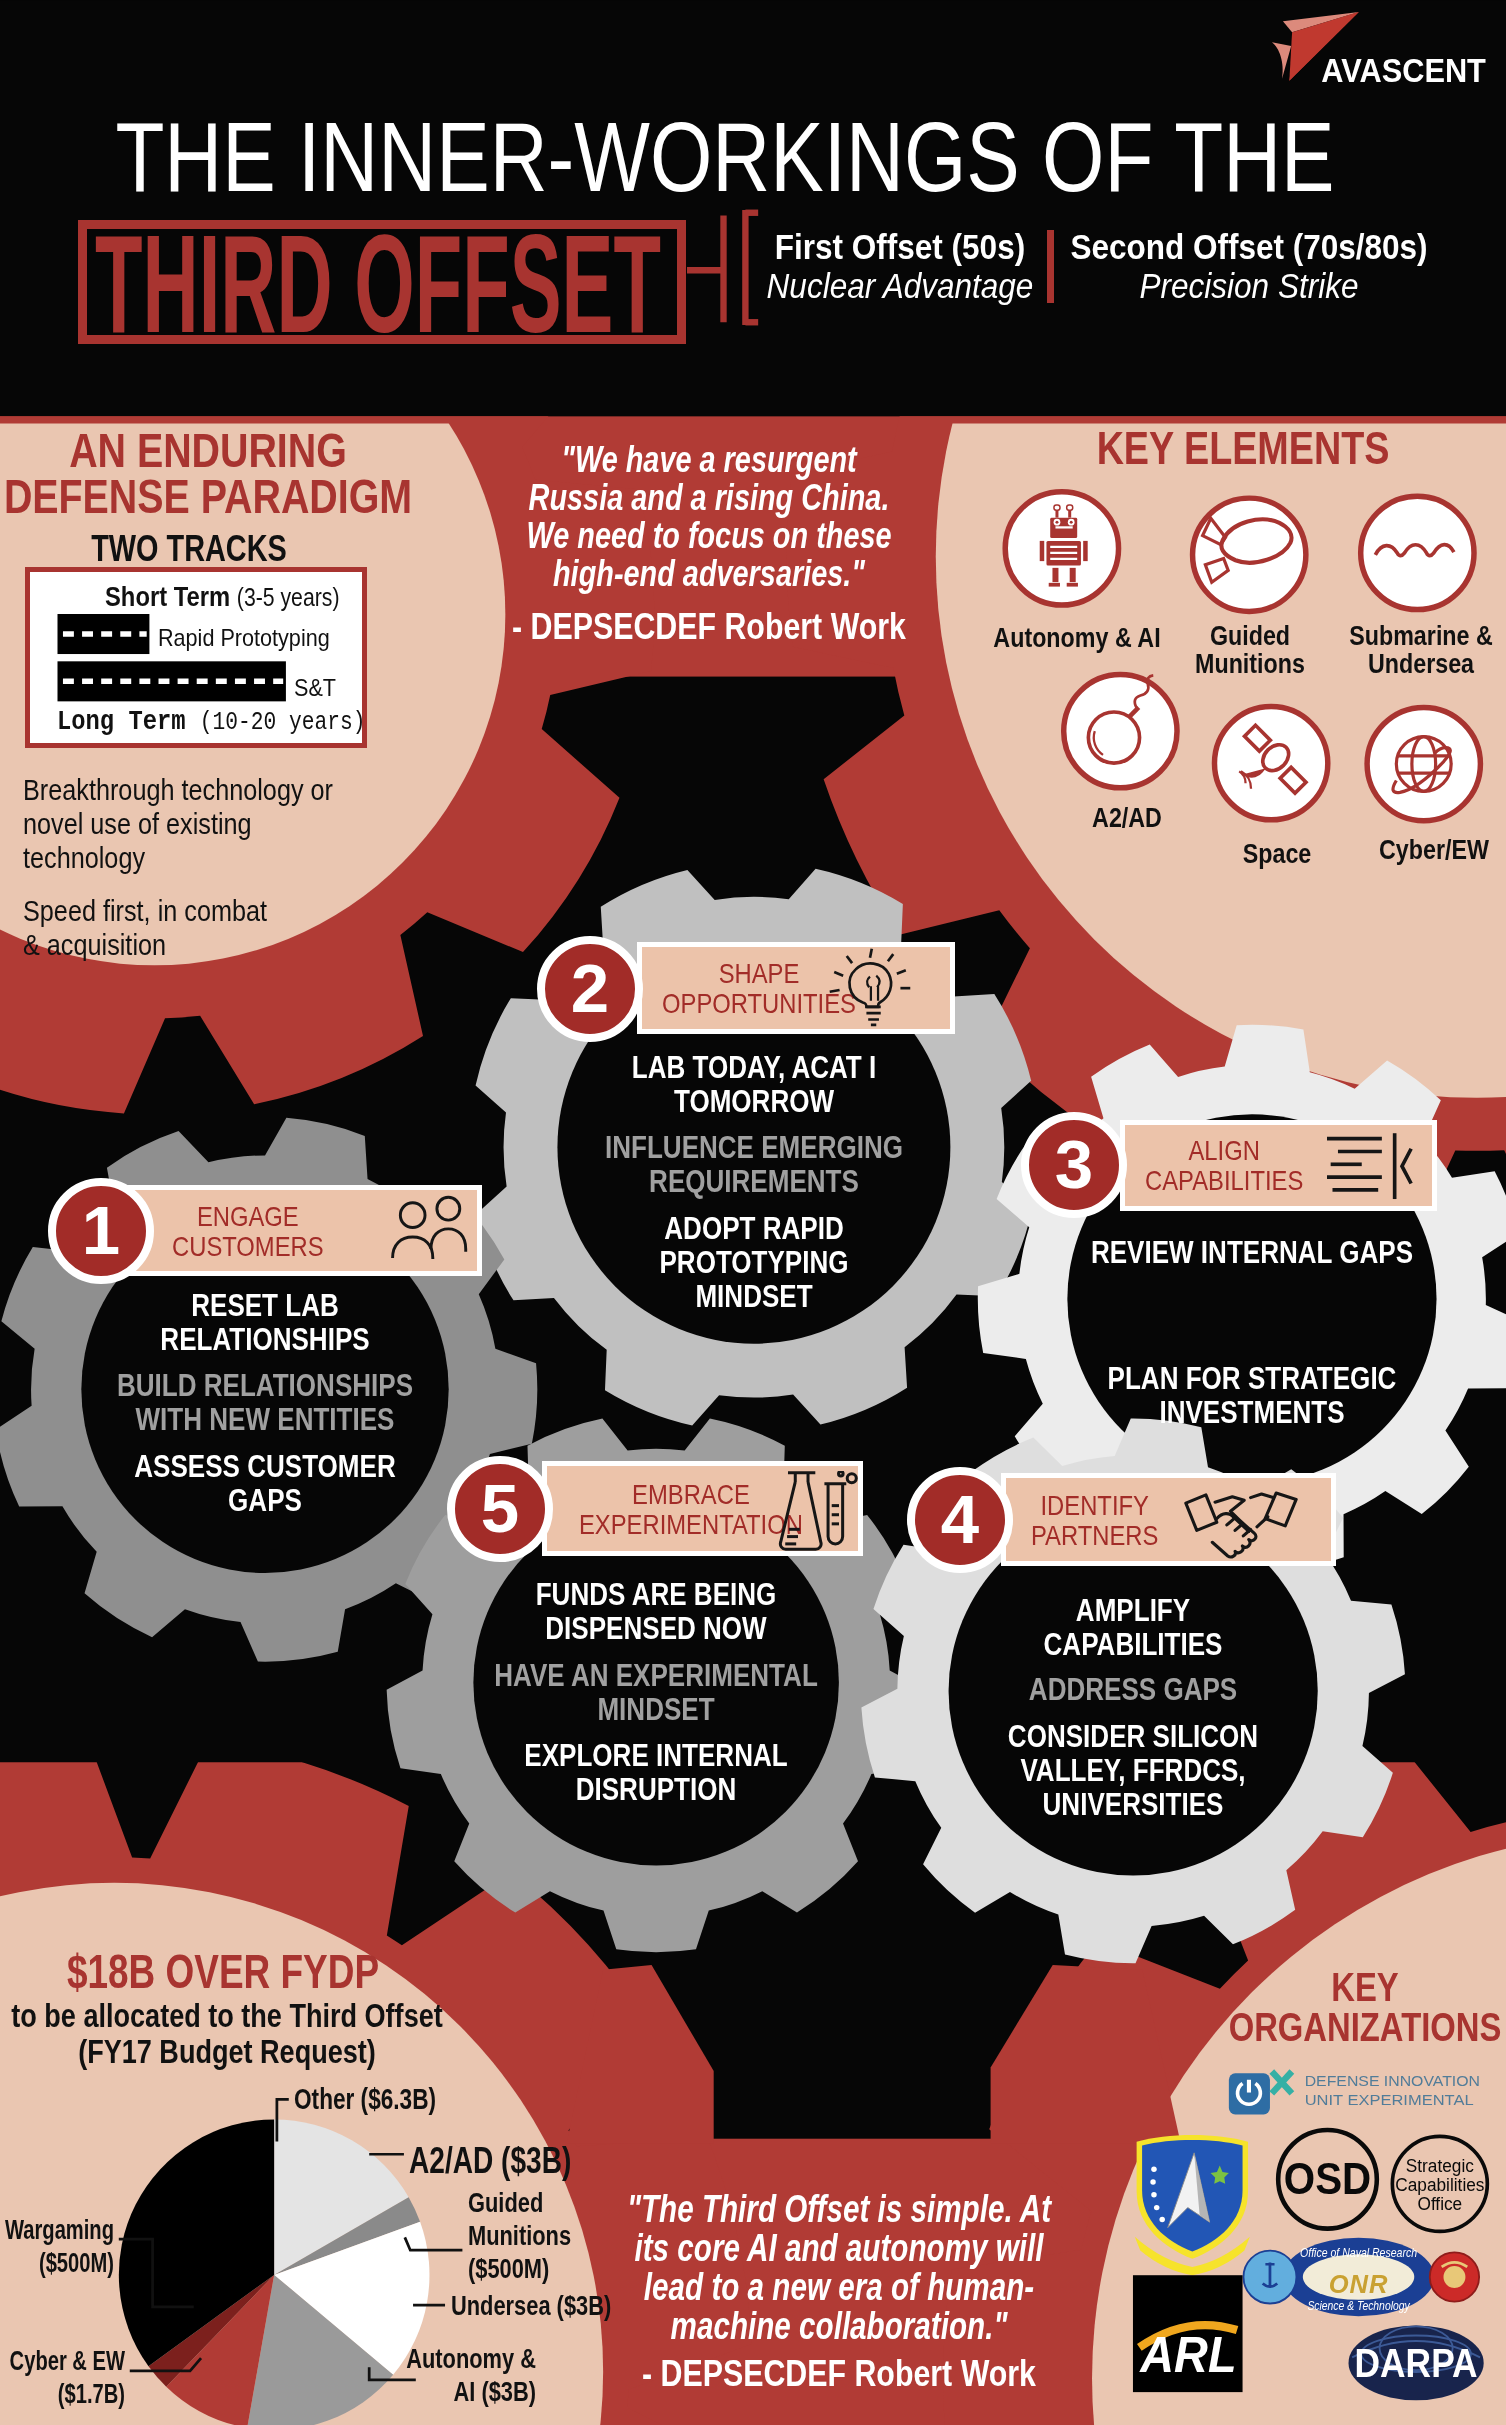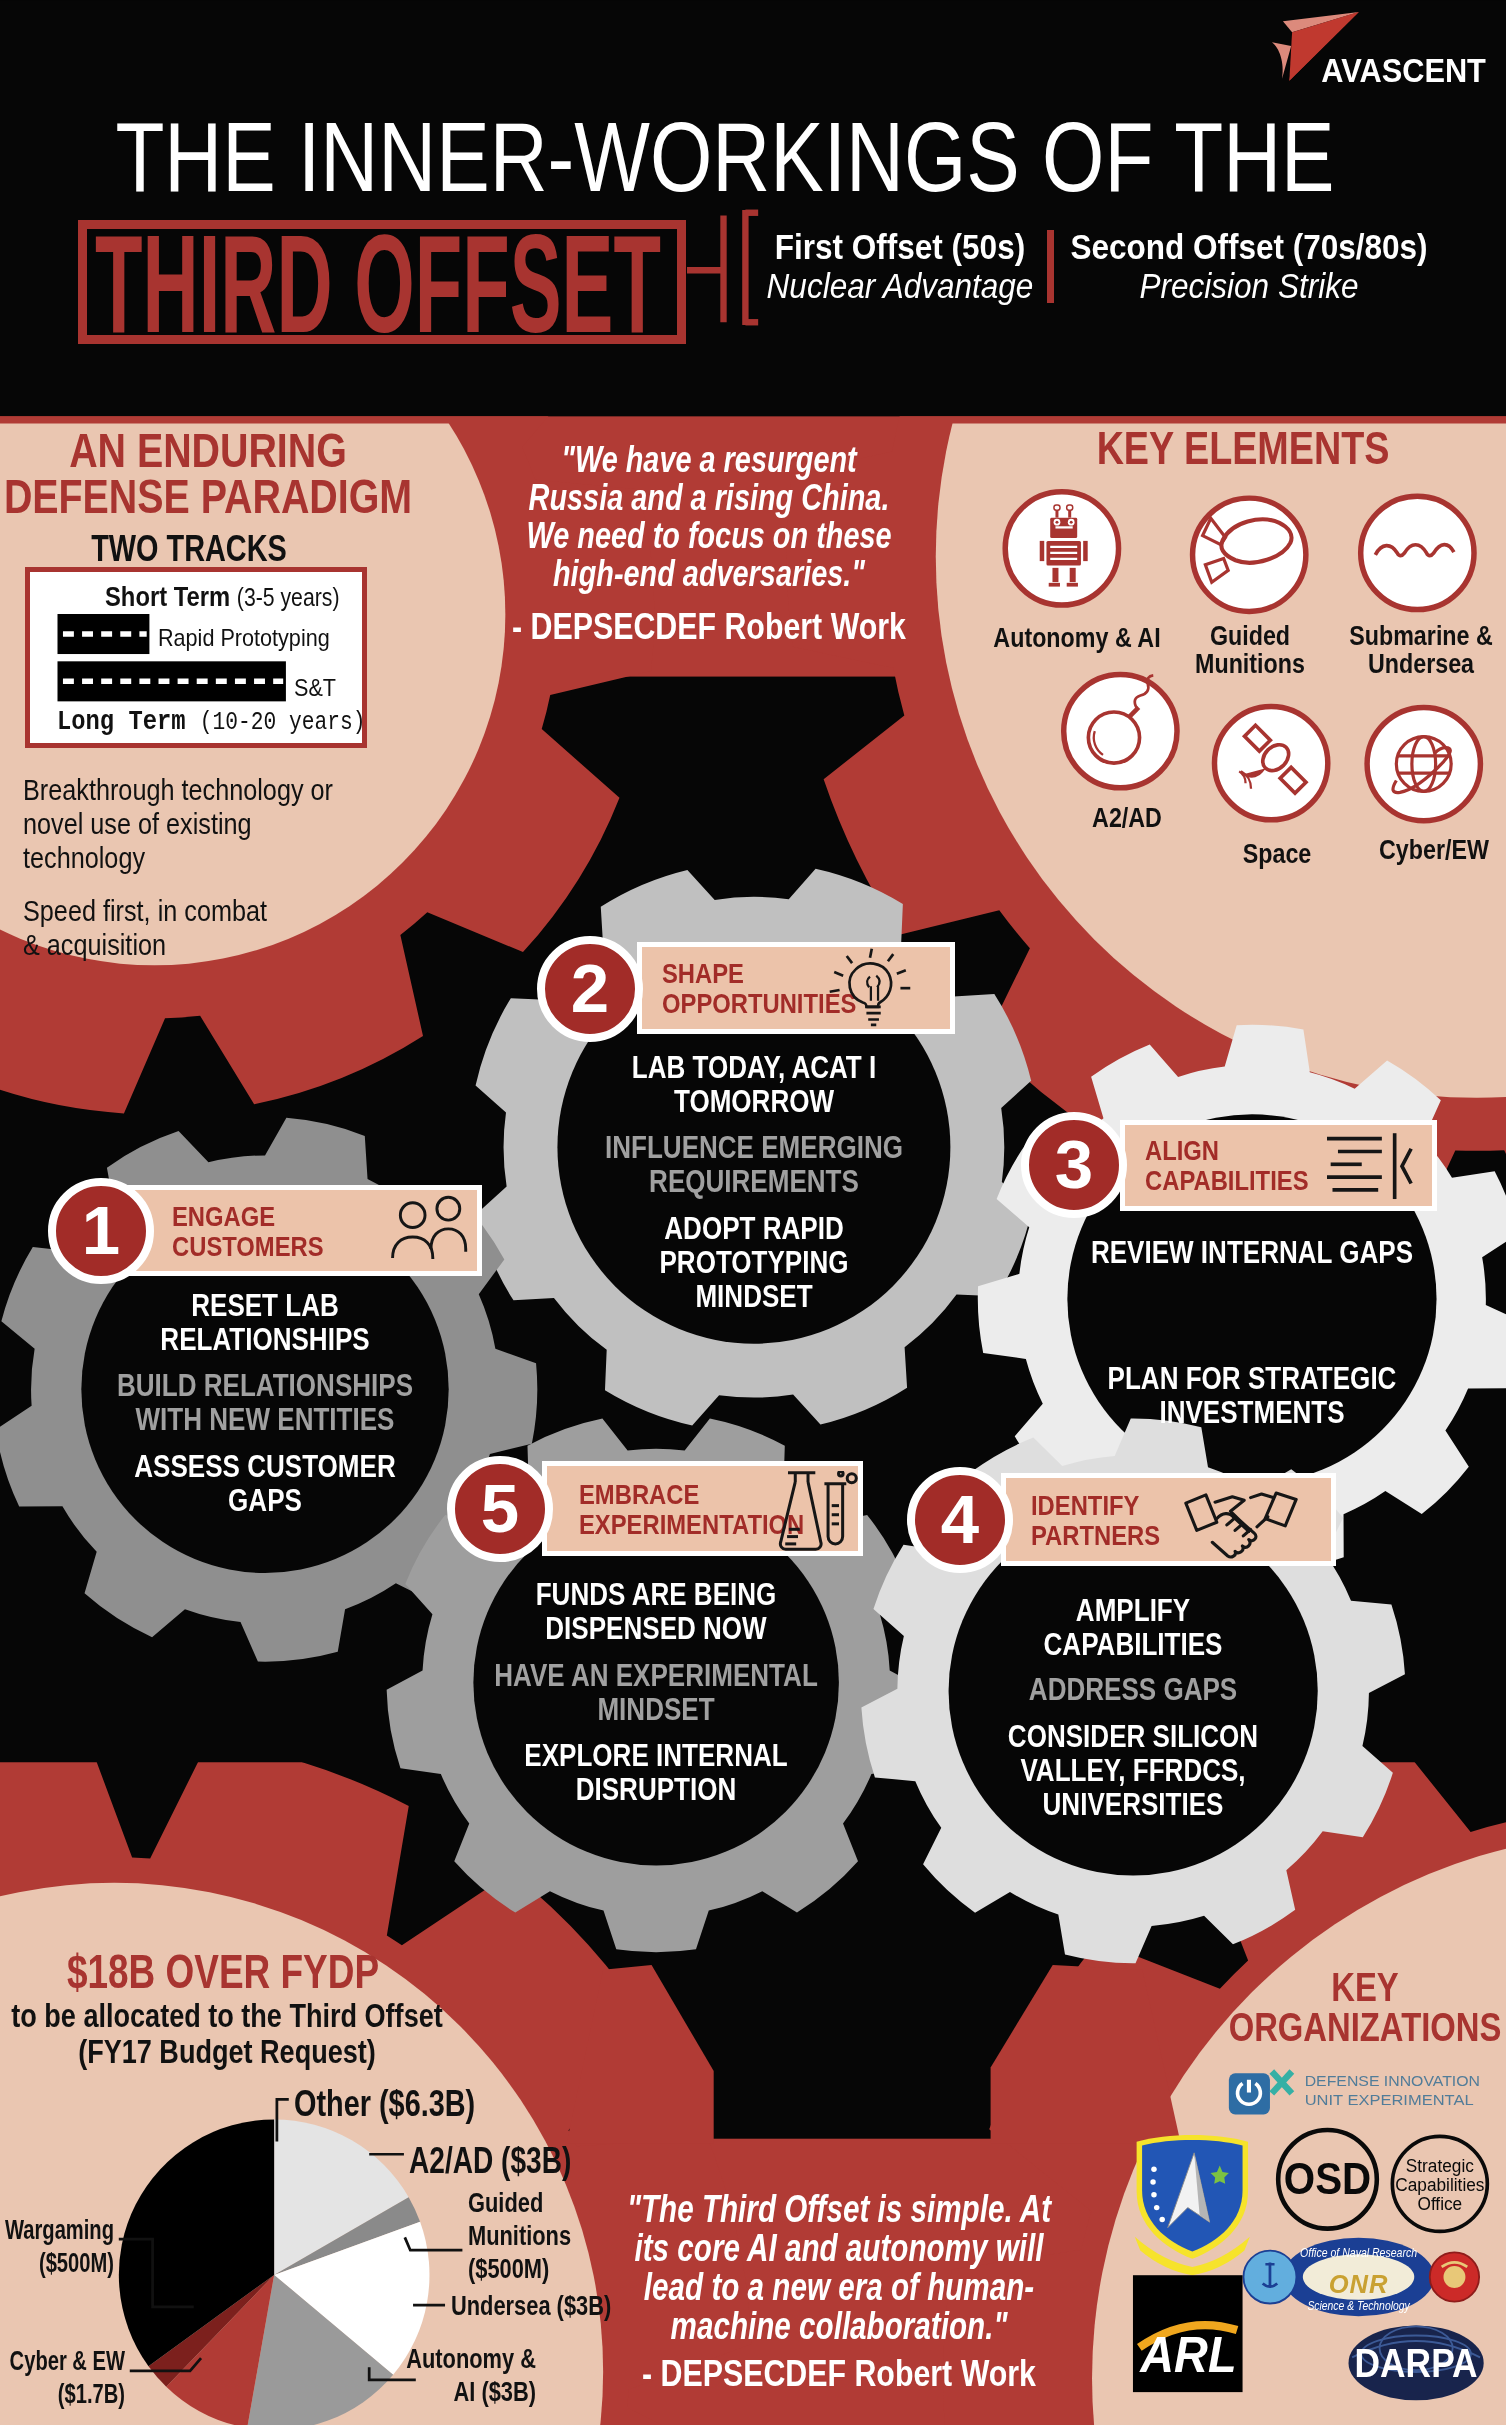--- a/index.html
+++ b/index.html
@@ -10,21 +10,21 @@
 .b { font-weight:bold; }
 .red { color:#a83430; }
 .wt { color:#fff; }
 .gy { color:#a0a0a0; }
 .bk { color:#111; }
 .gtxt { font-weight:bold; font-size:31px; line-height:34px; }
 .lbox { position:absolute; background:#ecc3aa; border:5.5px solid #fff; box-sizing:border-box; }
 .numc { position:absolute; width:106px; height:106px; border-radius:50%; background:#a22c28;
         border:8.2px solid #fff; box-sizing:border-box; color:#fff; font-weight:bold;
         font-size:69px; text-align:center; line-height:90px; }
-.ltxt { position:absolute; color:#a22c28; font-weight:bold; font-size:28px; line-height:30px; }
+.ltxt { position:absolute; color:#a22c28; font-weight:normal; font-size:28px; line-height:30px;text-align:center; }
 .icon { position:absolute; }
 </style></head>
 <body>
 <div id="page">
 <svg id="bg" xmlns="http://www.w3.org/2000/svg" width="1506" height="2426" viewBox="0 0 1648 2654">
 <rect width="1648" height="2654" fill="#060606"></rect>
 <defs>
         <clipPath id="clipTop">
           <rect x="0" y="455" width="1648" height="945"></rect>
         </clipPath>
@@ -274,21 +274,21 @@
     <div class="t ctr gtxt gy" style="left:265px;top:1369px;"><span style="display:inline-block;transform:scaleX(0.84);transform-origin:center top;">BUILD RELATIONSHIPS<br>WITH NEW ENTITIES</span></div>
     <div class="t ctr gtxt wt" style="left:265px;top:1450px;"><span style="display:inline-block;transform:scaleX(0.84);transform-origin:center top;">ASSESS CUSTOMER<br>GAPS</span></div>
     <div class="t ctr gtxt wt" style="left:656px;top:1578px;"><span style="display:inline-block;transform:scaleX(0.84);transform-origin:center top;">FUNDS ARE BEING<br>DISPENSED NOW</span></div>
     <div class="t ctr gtxt gy" style="left:656px;top:1659px;"><span style="display:inline-block;transform:scaleX(0.84);transform-origin:center top;">HAVE AN EXPERIMENTAL<br>MINDSET</span></div>
     <div class="t ctr gtxt wt" style="left:656px;top:1739px;"><span style="display:inline-block;transform:scaleX(0.84);transform-origin:center top;">EXPLORE INTERNAL<br>DISRUPTION</span></div>
     <div class="t ctr gtxt wt" style="left:1133px;top:1594px;"><span style="display:inline-block;transform:scaleX(0.84);transform-origin:center top;">AMPLIFY<br>CAPABILITIES</span></div>
     <div class="t ctr gtxt gy" style="left:1133px;top:1673px;"><span style="display:inline-block;transform:scaleX(0.84);transform-origin:center top;">ADDRESS GAPS</span></div>
     <div class="t ctr gtxt wt" style="left:1133px;top:1720px;"><span style="display:inline-block;transform:scaleX(0.84);transform-origin:center top;">CONSIDER SILICON<br>VALLEY, FFRDCS,<br>UNIVERSITIES</span></div>
     <div class="t ctr b red" style="left:223px;top:1944px;font-size:48px;"><span style="display:inline-block;transform:scaleX(0.77);transform-origin:center top;">$18B OVER FYDP</span></div>
     <div class="t ctr b bk" style="left:227px;top:1998px;font-size:33px;line-height:36px;"><span style="display:inline-block;transform:scaleX(0.82);transform-origin:center top;">to be allocated to the Third Offset<br>(FY17 Budget Request)</span></div>
-    <div class="t b bk" style="left:294px;top:2083px;font-size:37px;"><span style="display:inline-block;transform:scaleX(0.78);transform-origin:left top;">Other ($6.3B)</span></div>
+    <div class="t b bk" style="left:294px;top:2083px;font-size:29px;"><span style="display:inline-block;transform:scaleX(0.78);transform-origin:left top;">Other ($6.3B)</span></div>
     <div class="t b bk" style="left:409px;top:2140px;font-size:36px;"><span style="display:inline-block;transform:scaleX(0.78);transform-origin:left top;">A2/AD ($3B)</span></div>
     <div class="t b bk" style="left:468px;top:2186px;font-size:28px;line-height:33px;"><span style="display:inline-block;transform:scaleX(0.78);transform-origin:left top;">Guided<br>Munitions<br>($500M)</span></div>
     <div class="t b bk" style="left:451px;top:2290px;font-size:28px;"><span style="display:inline-block;transform:scaleX(0.78);transform-origin:left top;">Undersea ($3B)</span></div>
     <div class="t rgt b bk" style="left:536px;top:2342px;font-size:28px;line-height:33px;"><span style="display:inline-block;transform:scaleX(0.78);transform-origin:right top;">Autonomy &amp;<br>AI ($3B)</span></div>
     <div class="t rgt b bk" style="left:114px;top:2213px;font-size:28px;line-height:33px;"><span style="display:inline-block;transform:scaleX(0.72);transform-origin:right top;">Wargaming<br>($500M)</span></div>
     <div class="t rgt b bk" style="left:125px;top:2344px;font-size:28px;line-height:33px;"><span style="display:inline-block;transform:scaleX(0.72);transform-origin:right top;">Cyber &amp; EW<br>($1.7B)</span></div>
     <div class="t ctr wt b" style="left:839px;top:2190px;font-size:38px;line-height:39px;font-style:italic;"><span style="display:inline-block;transform:scaleX(0.78);transform-origin:center top;">"The Third Offset is simple. At<br>its core AI and autonomy will<br>lead to a new era of human-<br>machine collaboration."</span></div>
     <div class="t ctr wt b" style="left:839px;top:2353px;font-size:37px;"><span style="display:inline-block;transform:scaleX(0.82);transform-origin:center top;">- DEPSECDEF Robert Work</span></div>
     <div class="t ctr b red" style="left:1365px;top:1967px;font-size:41px;line-height:40px;"><span style="display:inline-block;transform:scaleX(0.8);transform-origin:center top;">KEY<br>ORGANIZATIONS</span></div>
     <svg class="icon" style="left:0;top:1919px;" width="1506" height="506" viewBox="0 2100 1648 554">

